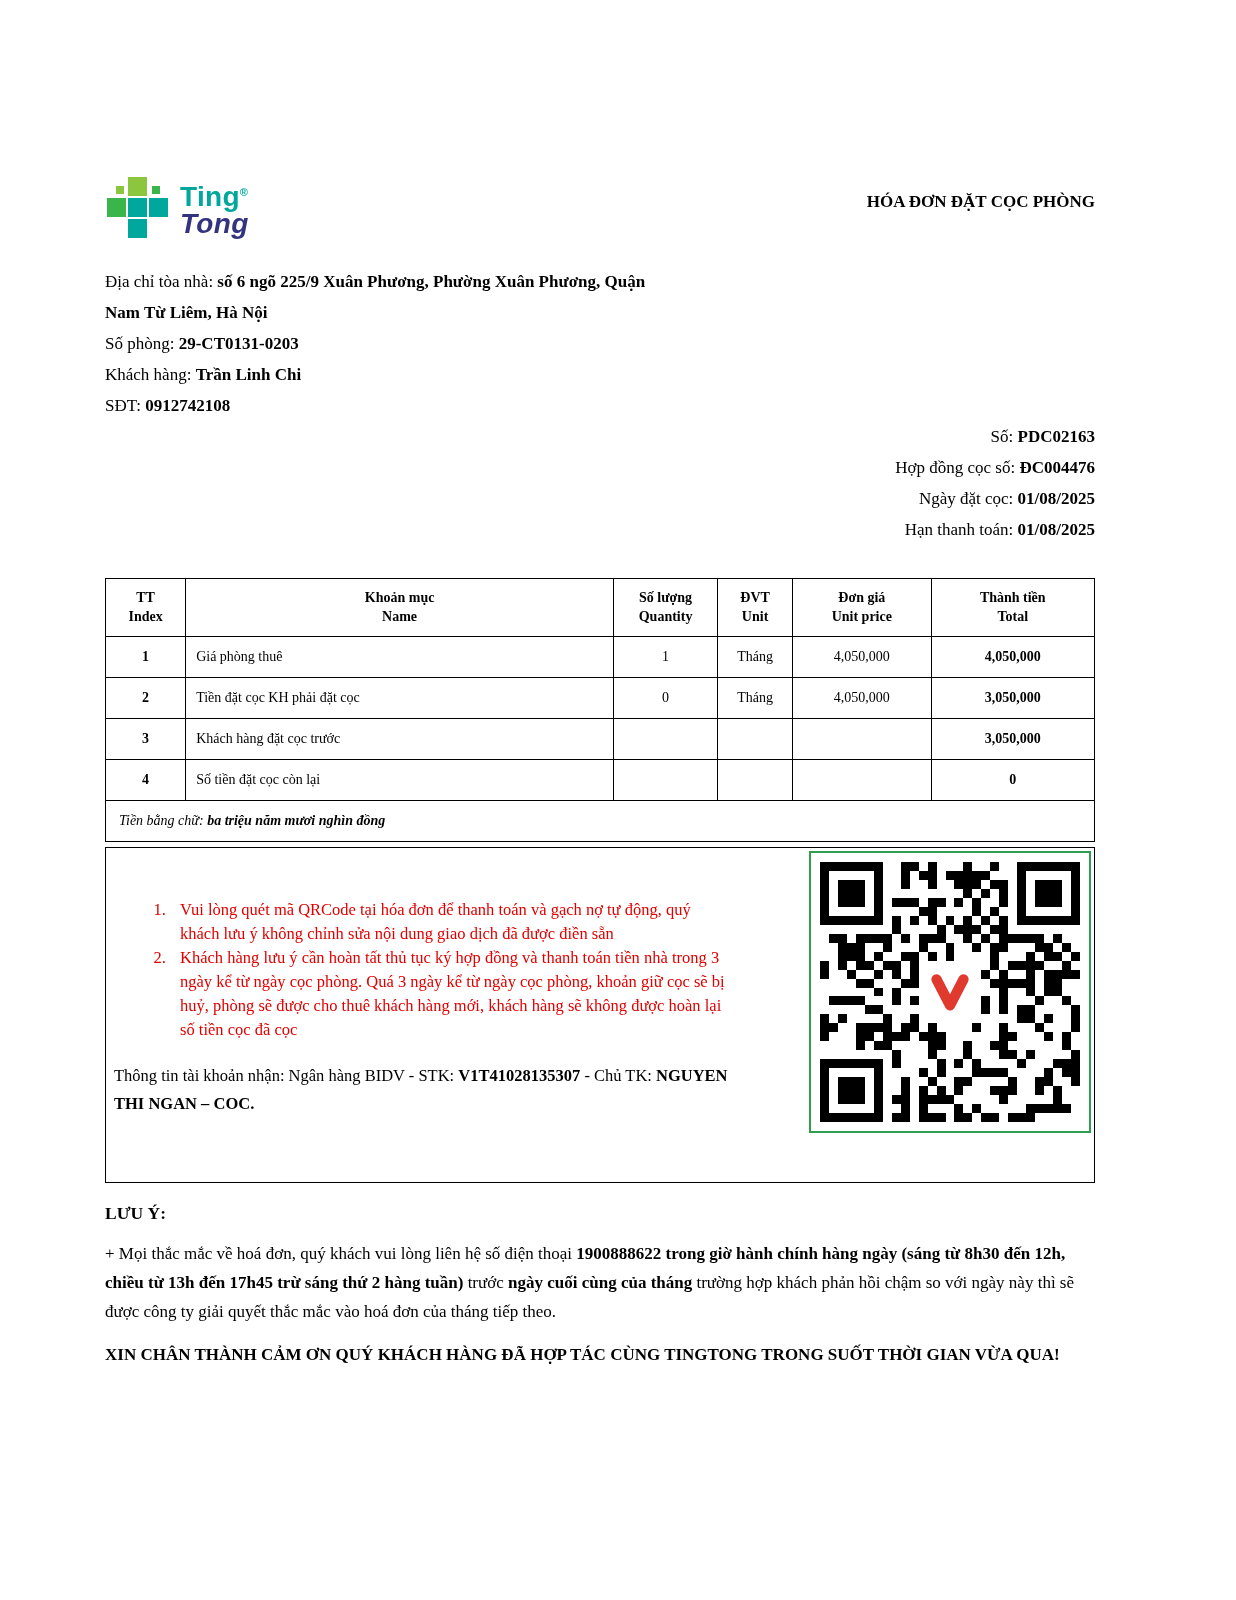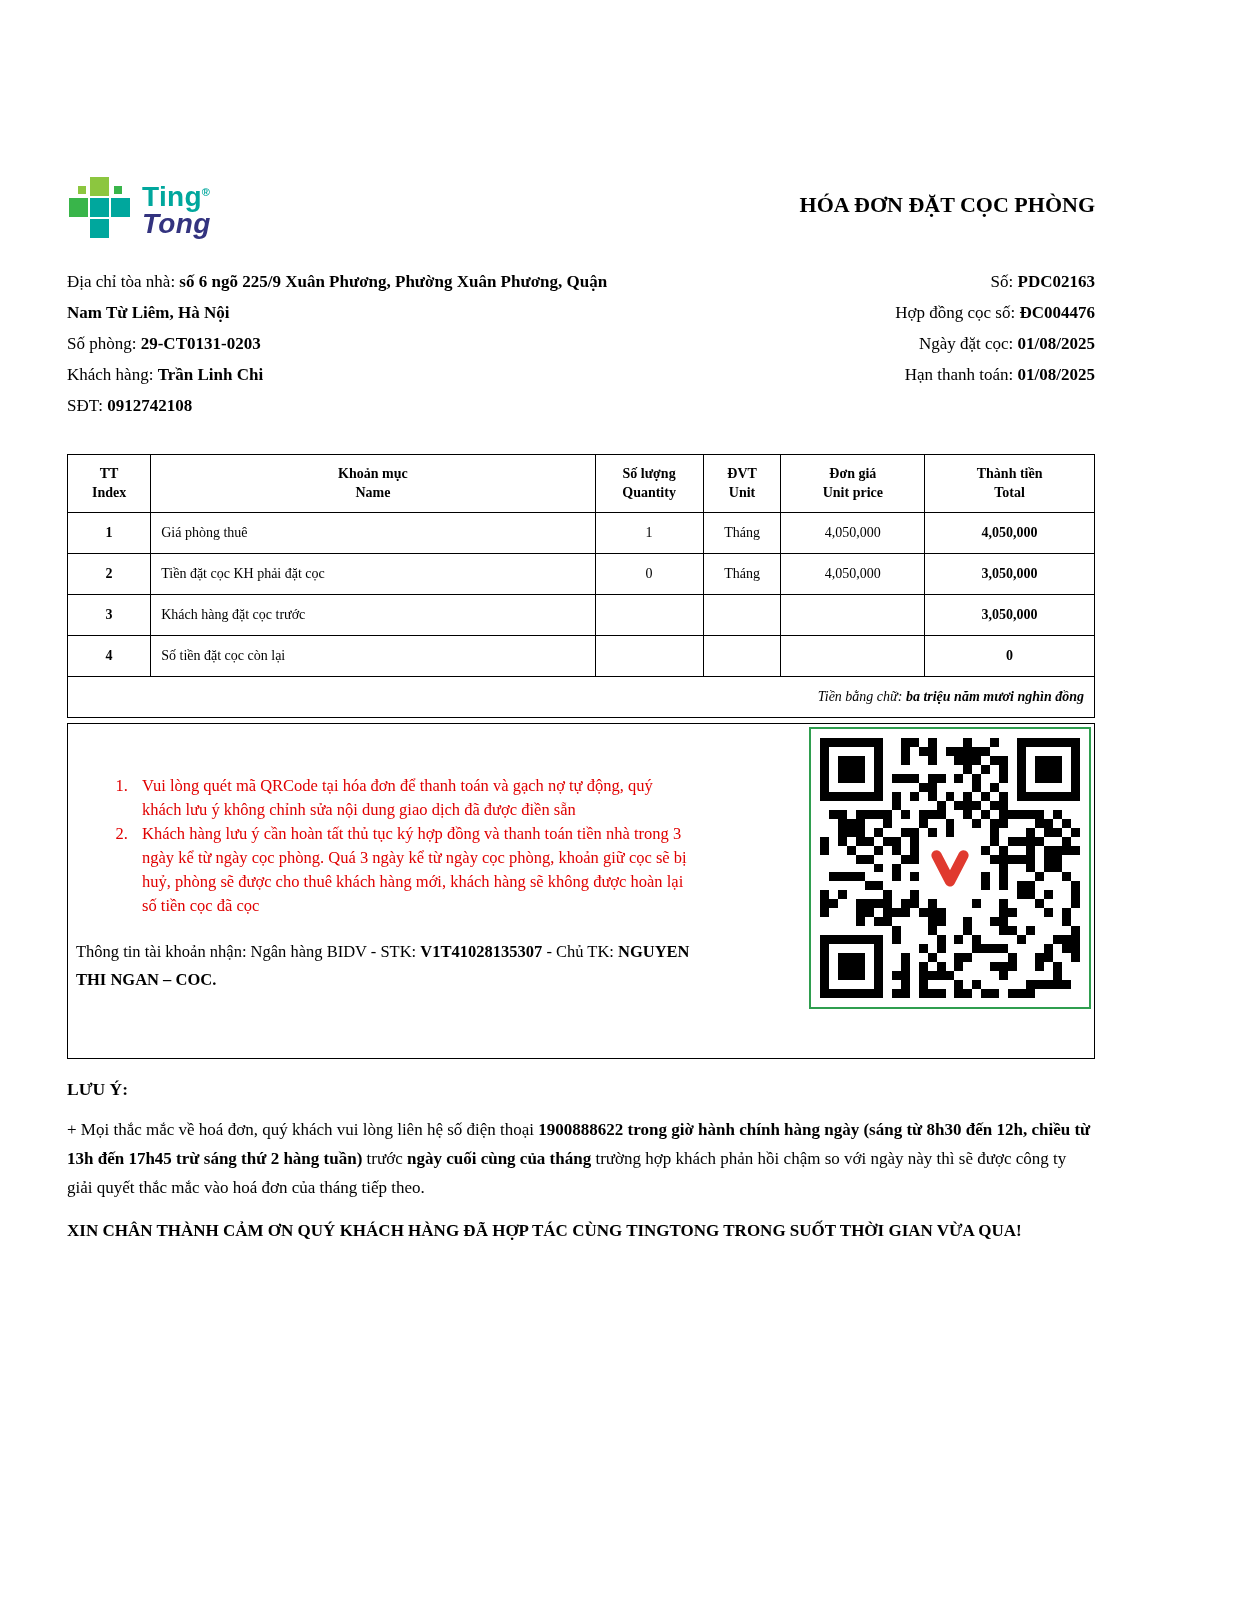--- a/index.html
+++ b/index.html
@@ -3,54 +3,54 @@
 <meta charset="utf-8">
 <style>
   * { margin:0; padding:0; box-sizing:border-box; }
   html,body { background:#ffffff; }
   body {
     width:1236px; height:1600px;
     font-family:"Liberation Serif", serif;
     color:#000;
     position:relative;
   }
-  .page { position:relative; width:1236px; height:1600px; padding:176px 141px 0 67px; }
+  .page { position:relative; width:1236px; height:1600px; padding:176px 141px 0 105px; }
 
   
   .header-row { display:flex; justify-content:space-between; align-items:flex-start; }
   .logo { display:flex; align-items:center; gap:11px; }
   .logo-icon { position:relative; width:64px; height:64px; flex:0 0 auto; }
   .logo-icon i { position:absolute; display:block; }
   .blk-top    { left:23px; top:1px;  width:19px; height:19px; background:var(--logo-lime,#8cc63f); }
   .blk-left   { left:2px;  top:22px; width:19px; height:19px; background:var(--logo-green,#39b54a); }
   .blk-center { left:23px; top:22px; width:19px; height:19px; background:var(--brand-teal,#00a79d); }
   .blk-right  { left:44px; top:22px; width:19px; height:19px; background:var(--brand-teal,#00a79d); }
   .blk-bottom { left:23px; top:43px; width:19px; height:19px; background:var(--brand-teal,#00a79d); }
   .blk-dot1   { left:11px; top:10px; width:8px;  height:8px;  background:var(--logo-lime,#8cc63f); }
   .blk-dot2   { left:47px; top:10px; width:8px;  height:8px;  background:var(--logo-green,#39b54a); }
   .logo-text { font-family:"Liberation Sans", sans-serif; font-weight:bold; font-size:28px; line-height:27px; letter-spacing:.3px; }
   .logo-ting { color:var(--brand-teal,#00a79d); }
   .logo-tong { color:var(--brand-navy,#33337f);font-style:italic; }
   .reg { font-size:11px; vertical-align:super; color:var(--brand-teal,#00a79d); font-weight:bold; }
-  .invoice-title { font-size:22px; font-weight:bold; margin-top:16px; }
-
-  
-  .info-row { display:flex; justify-content:space-between; margin-top:26px; font-size:17px; line-height:31px; }
+  .invoice-title { font-size:17px; font-weight:bold; margin-top:16px; }
+
+  
+  .info-row { display:flex; justify-content:space-between; margin-top:26px; font-size:17px; line-height:31px;flex-direction:column; }
   .info-left { width:578px; }
   .info-right { flex:1; text-align:right; }
 
   
   table.items { border-collapse:collapse; width:100%; margin-top:33px; font-size:14px; table-layout:fixed; }
   .items th, .items td { border:1.4px solid #000; padding:5px 10px; vertical-align:middle; }
   .items th { text-align:center; line-height:1.35; height:58px; font-weight:bold; }
   .items td { height:41px; }
   .c-center { text-align:center; }
   .c-bold { font-weight:bold; }
   .name-cell { padding-left:13px; }
-  .words-row td { height:41px; font-style:italic; padding-left:13px;text-align:right; }
+  .words-row td { height:41px; font-style:italic; padding-left:13px; }
 
   
   .notes-box { position:relative; border:1.4px solid #000; margin-top:5px; height:336px; font-size:16.5px; }
   .notes-list { color:var(--note-red,#e00000); margin:50px 0 12px 38px; padding-left:26px; width:590px; line-height:1.46; }
   .notes-list li { padding-left:10px; }
   .account { margin:20px 0 0 8px; width:625px; line-height:1.65; }
   .qr-frame { position:absolute; top:3px; right:3px; width:282px; height:282px; border:2px solid var(--qr-frame-green,#2f9e4f); background:#fff; padding:9px; }
   .qr-frame svg.qr { width:100%; height:100%; shape-rendering:crispEdges; display:block; }
   .qr-logo { position:absolute; left:50%; top:50%; transform:translate(-50%,-50%); width:54px; height:54px; background:#fff; display:flex; align-items:center; justify-content:center; }
   .qr-logo svg { width:38px; height:38px; }

